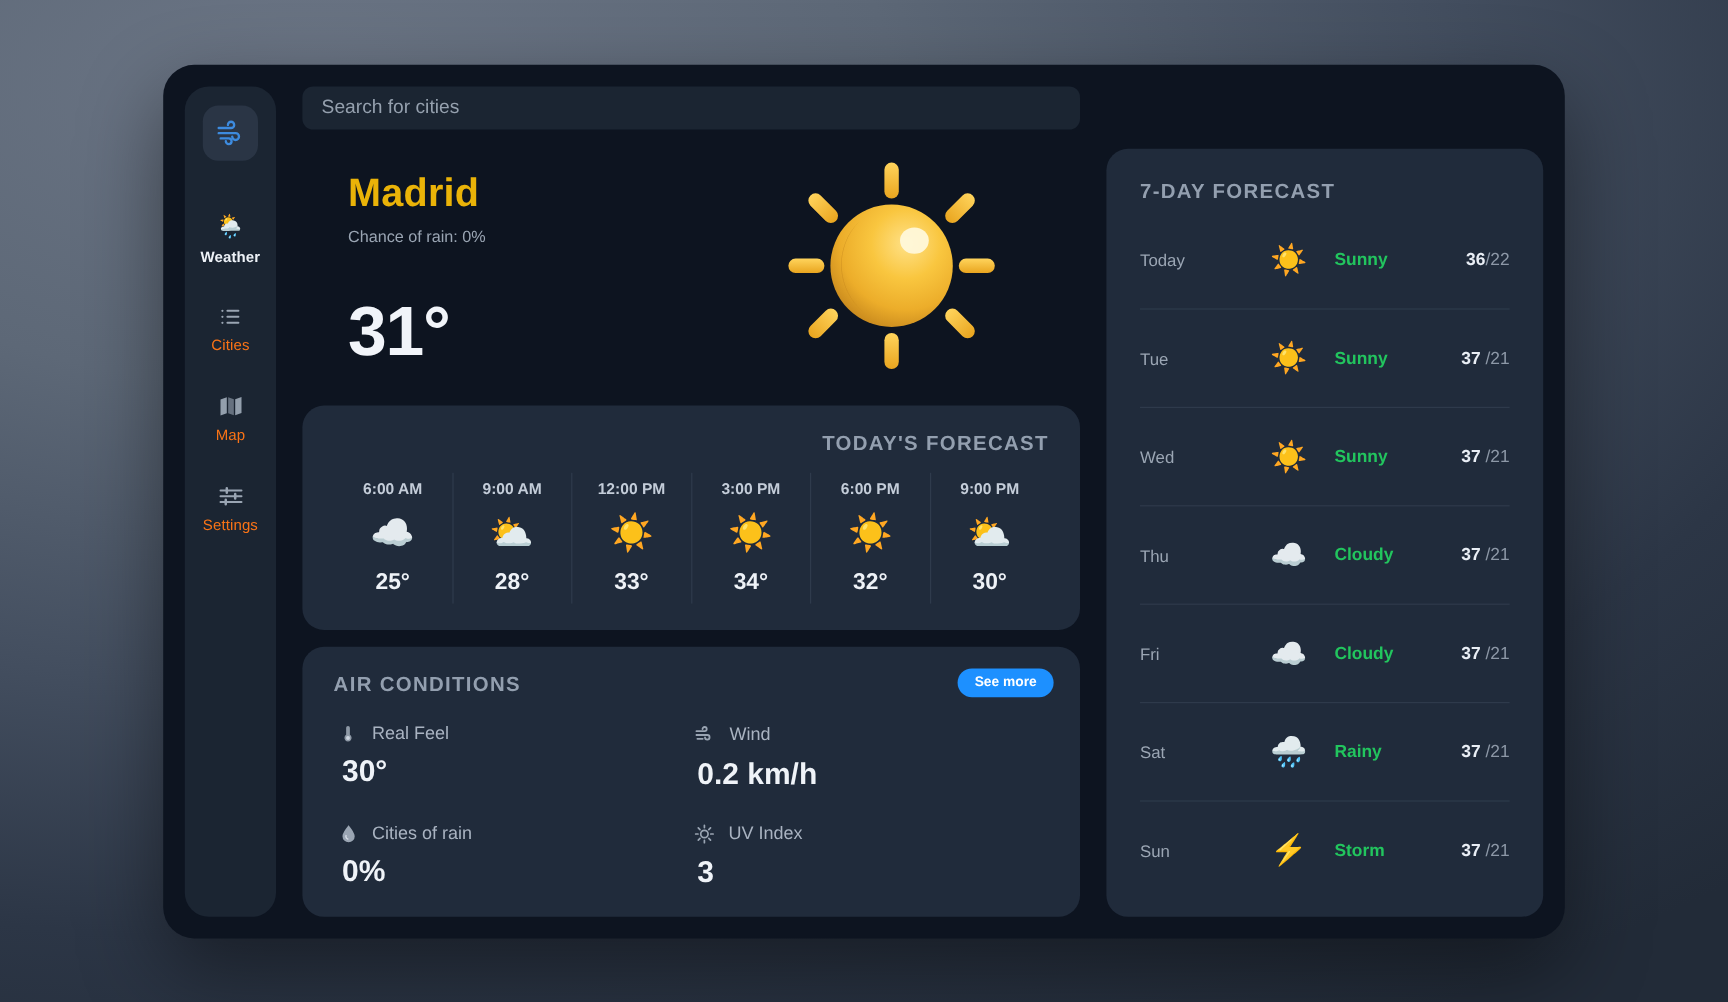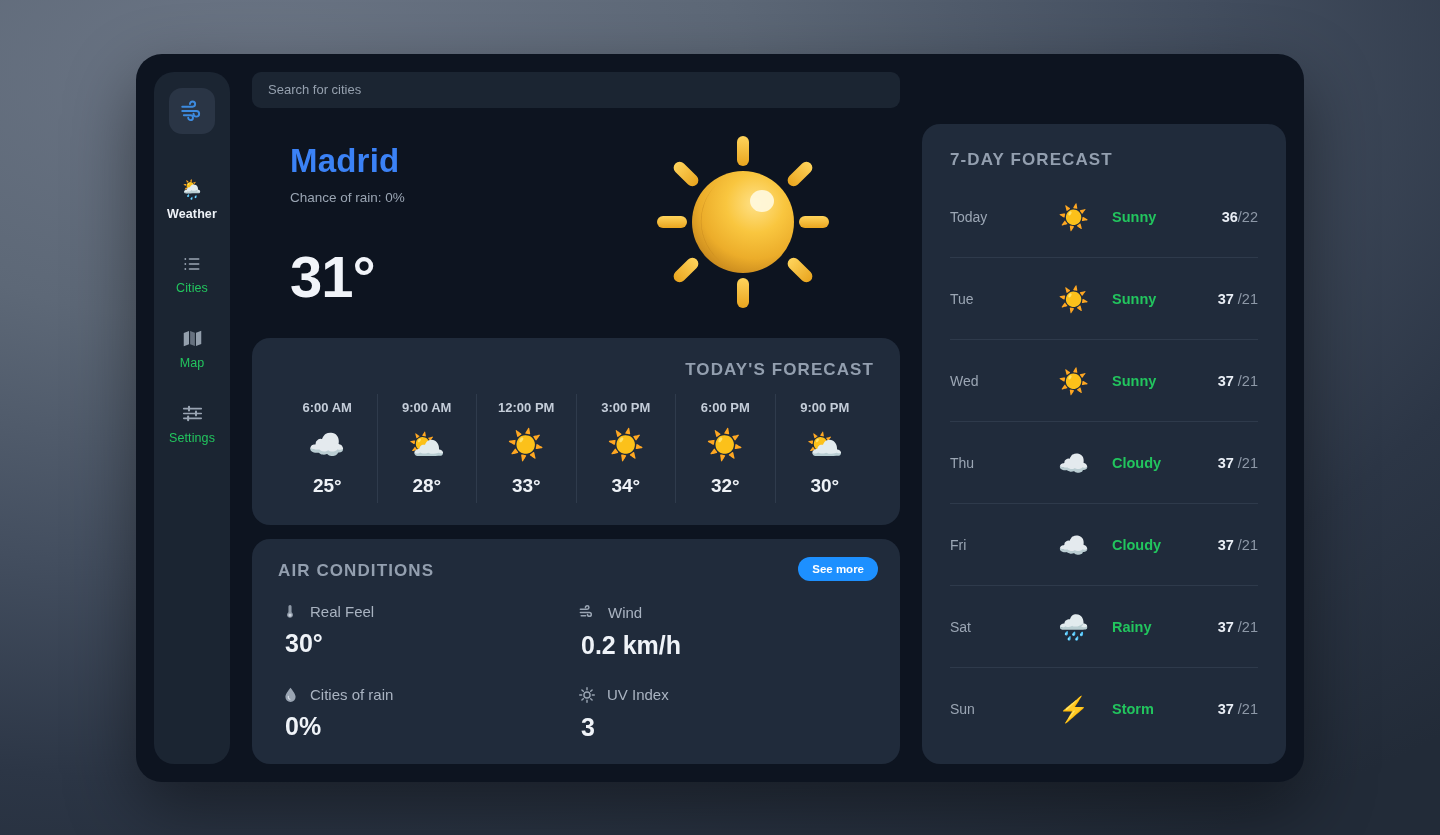--- a/index.html
+++ b/index.html
@@ -64,21 +64,21 @@
   .nav-ico {
     display: block;
     line-height: 0;
   }
   .nav-emoji {
     font-size: 19px;
     line-height: 20px;
   }
   .nav-label {
     font-size: 12.5px;
-    color: #22c55e;
+    color: #f97316;
     letter-spacing: .1px;
   }
   .nav-item.active .nav-label { color: #eef2f7; font-weight: bold; }
 
   
   #main-col {
     flex: 1 1 auto;
     display: flex;
     flex-direction: column;
     gap: 16px;
@@ -86,21 +86,21 @@
   }
 
   #search-input {
     width: 648px;
     height: 38px;
     background: #1b2532;
     border: none;
     border-radius: 9px;
     padding: 0 16px;
     color: #c9d2de;
-    font-size: 13px;
+    font-size: 16px;
     font-family: "Liberation Sans", sans-serif;
     outline: none;
   }
   #search-input::placeholder { color: #95a0ae; }
 
   #content-row {
     flex: 1 1 auto;
     display: flex;
     gap: 22px;
     min-height: 0;
@@ -119,21 +119,21 @@
     height: 212px;
     display: flex;
     align-items: center;
     padding: 0 4px 0 38px;
     position: relative;
   }
   #current-info { flex: 0 0 auto; padding-top: 4px; }
   #city-name {
     font-size: 33px;
     font-weight: bold;
-    color: #3b82f6;
+    color: #eab308;
     letter-spacing: .2px;
   }
   #rain-chance {
     font-size: 13.5px;
     color: #9aa5b3;
     margin-top: 10px;
   }
   #current-temp {
     font-size: 58px;
     font-weight: bold;

